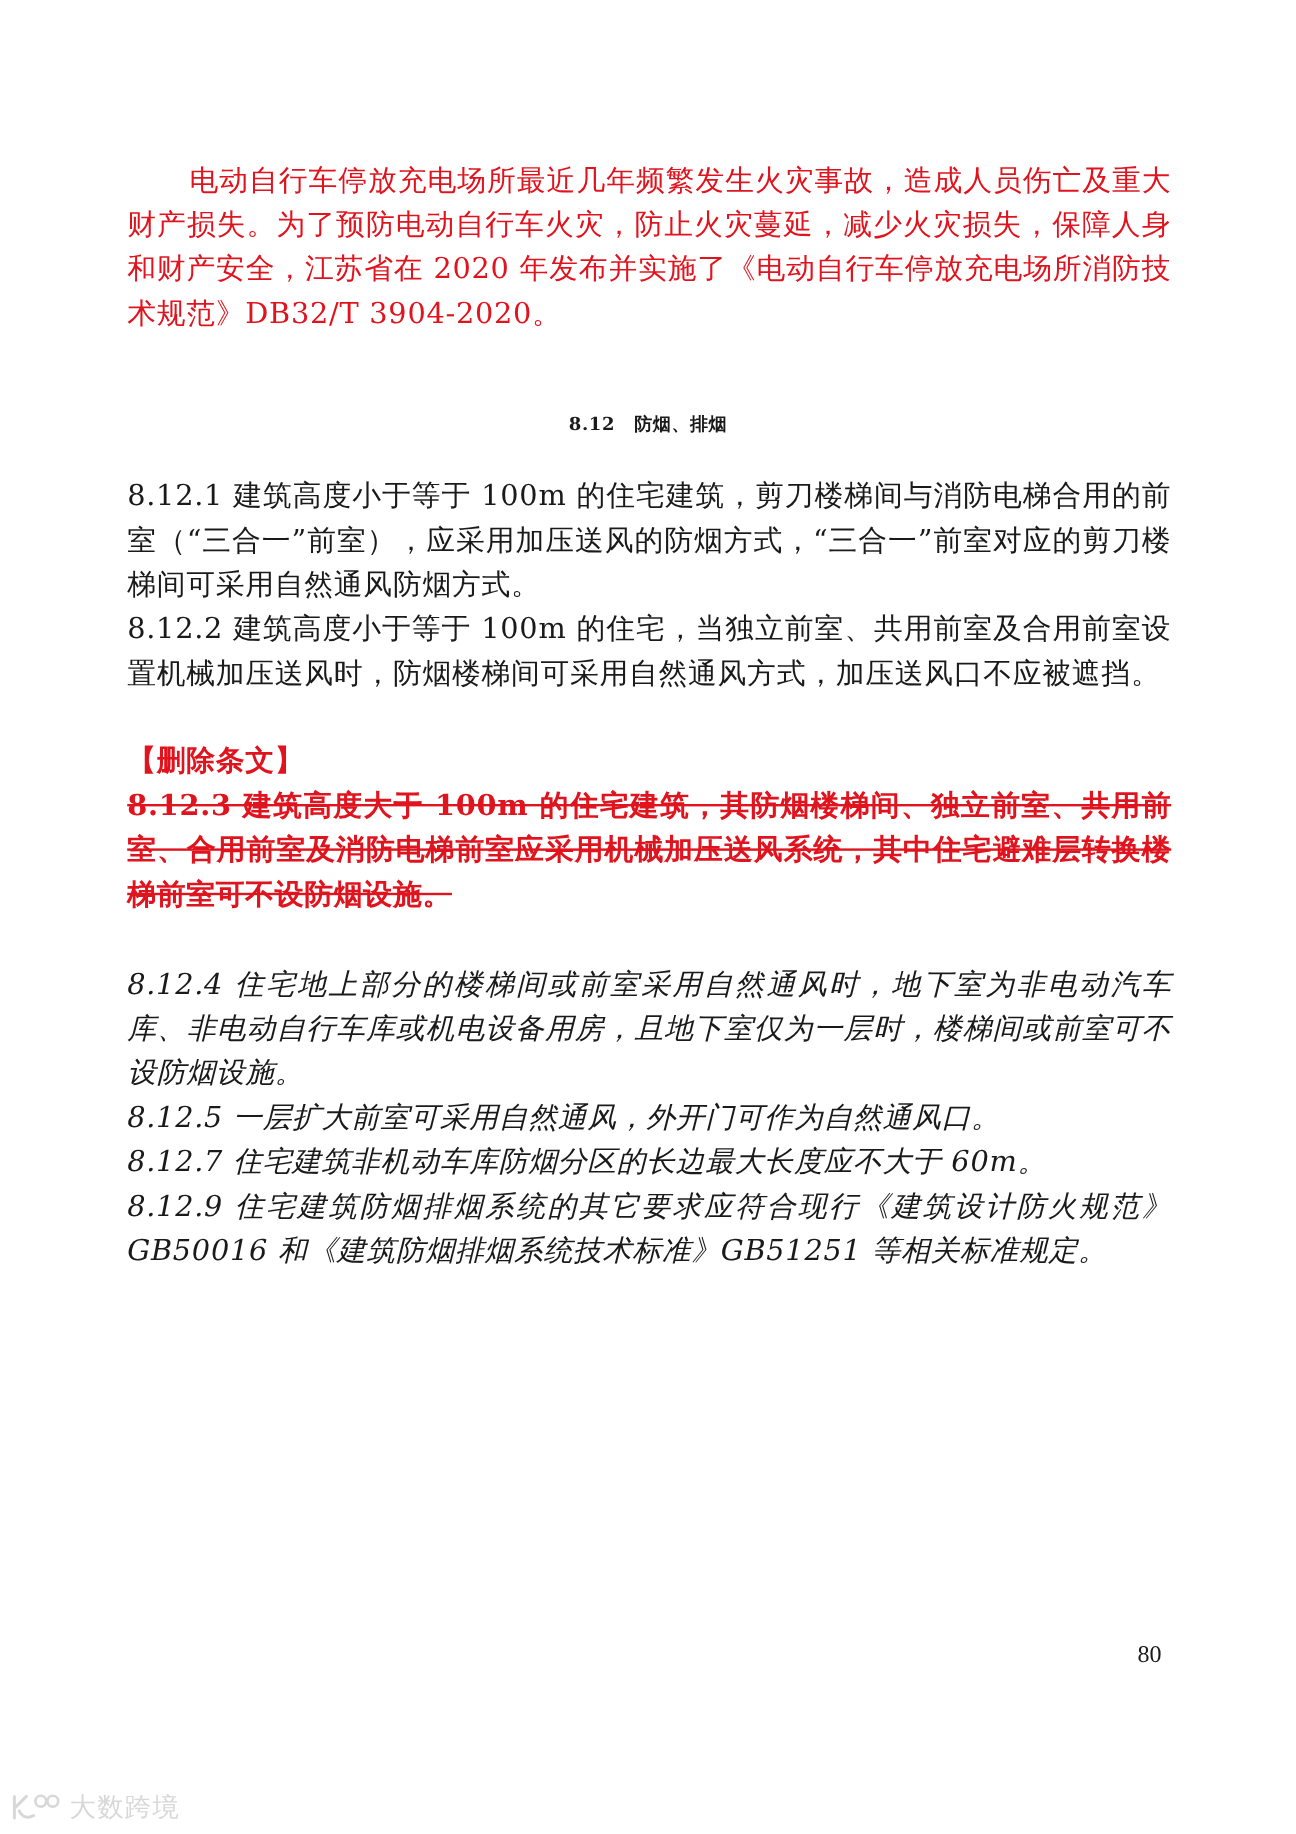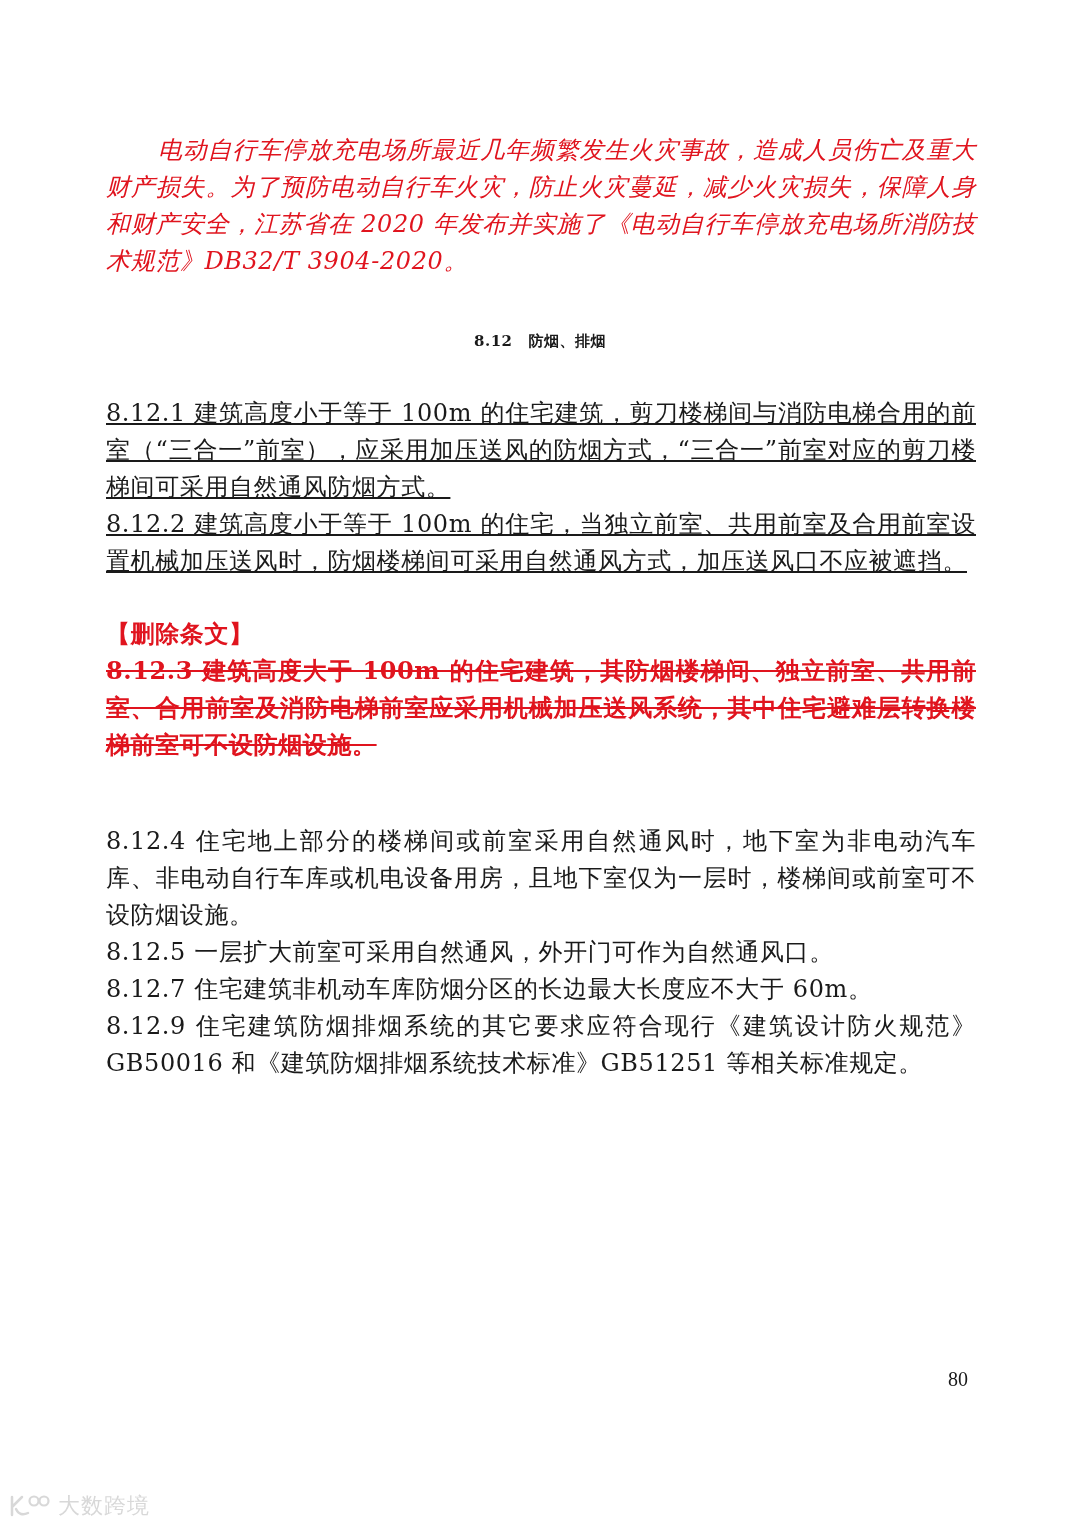--- a/index.html
+++ b/index.html
@@ -27,41 +27,40 @@
       font-size: 24px;
       line-height: 37px;
       letter-spacing: 0.6px;
       margin: 0;
       text-align: justify;
     }
     .red { color: #e0141e; }
     .intro {
       top: 132px;
       text-indent: 52px;
-      font-style: italic;
     }
     .section-title {
       position: absolute;
-      top: 332px;
+      top: 344px;
       left: 0;
       width: 1080px;
       text-align: center;
       font-size: 15px;
       font-weight: bold;
       letter-spacing: 0.5px;
     }
     .section-title .num { margin-right: 16px; }
-    .block1 { top: 395px; text-decoration: underline; }
+    .block1 { top: 395px; }
     .deleted-block { top: 615px; font-weight: bold; }
     .strike {
       text-decoration: line-through;
       text-decoration-color: #e0141e;
       text-decoration-thickness: 2px;
     }
-    .block2 { top: 823px; }
+    .block2 { top: 802px; font-style: italic; }
     .line { display: block; }
     .page-number {
       position: absolute;
       top: 1368px;
       left: 948px;
       font-size: 20px;
       font-family: "Liberation Serif", serif;
       text-align: right;
     }
     .watermark {

